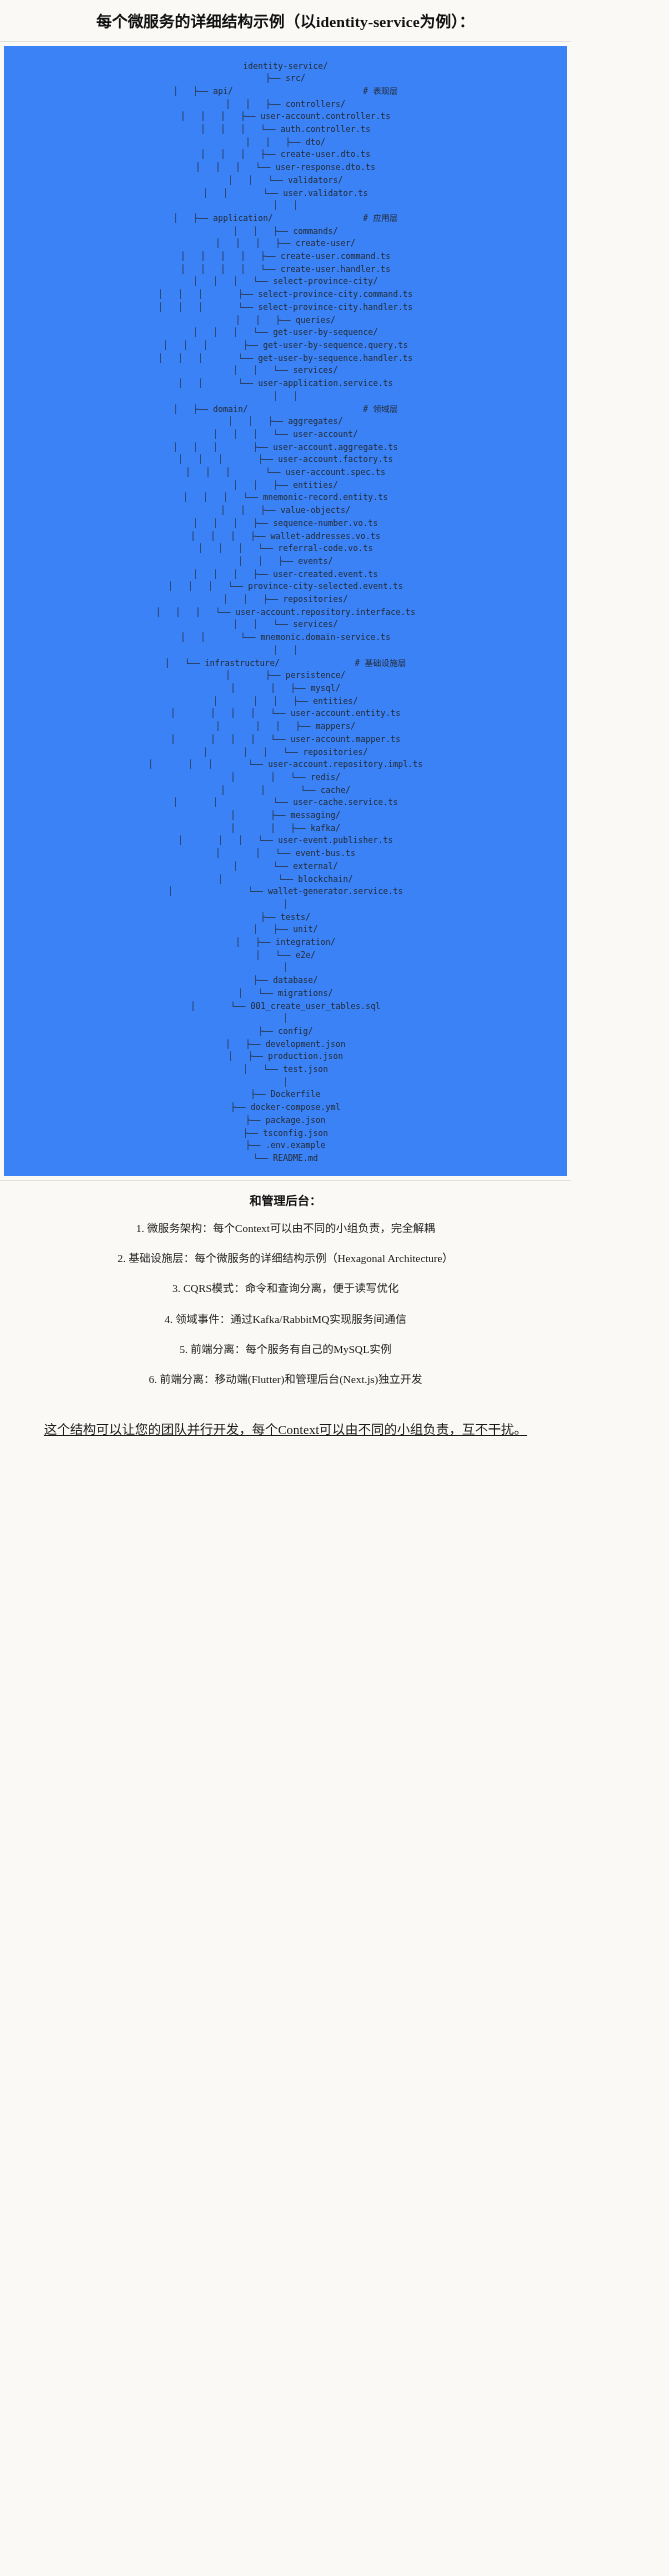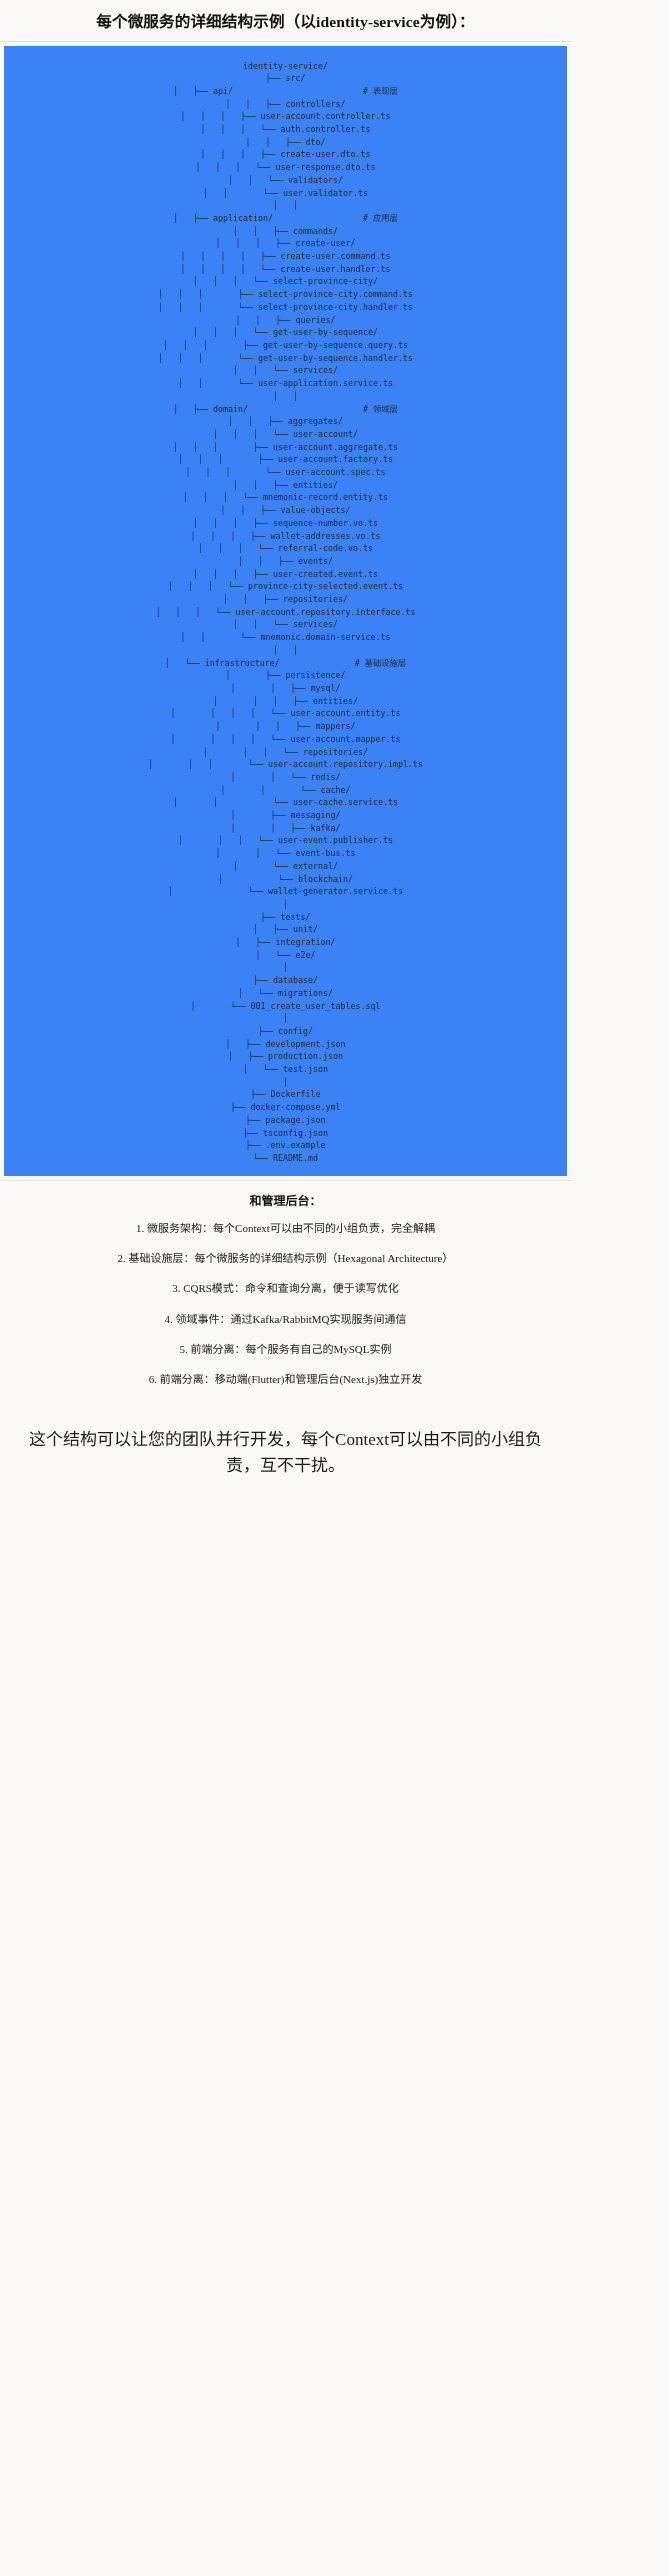--- a/index.html
+++ b/index.html
@@ -97,25 +97,26 @@
     font-weight: normal;
   }
   ol.notes-list .note-sep {
     font-weight: normal;
   }
   ol.notes-list .note-desc {
     font-weight: normal;
   }
 
   .closing {
-    font-size: 17px;
+    font-size: 13px;
     line-height: 1.55;
     color: #1a1a1a;
     padding: 3.8px 13.8px 16.3px 13.8px;
-    margin: 15px;
+    margin: 8px;
+    text-decoration: underline;
   }
 </style>
 </head>
 <body>
 
 <div class="page">
 
   <h1 class="doc-heading"><span>每个微服务的详细结构示例（以</span><span class="hd-latin">identity-service</span><span>为例）：</span></h1>
 
   <hr class="rule">

